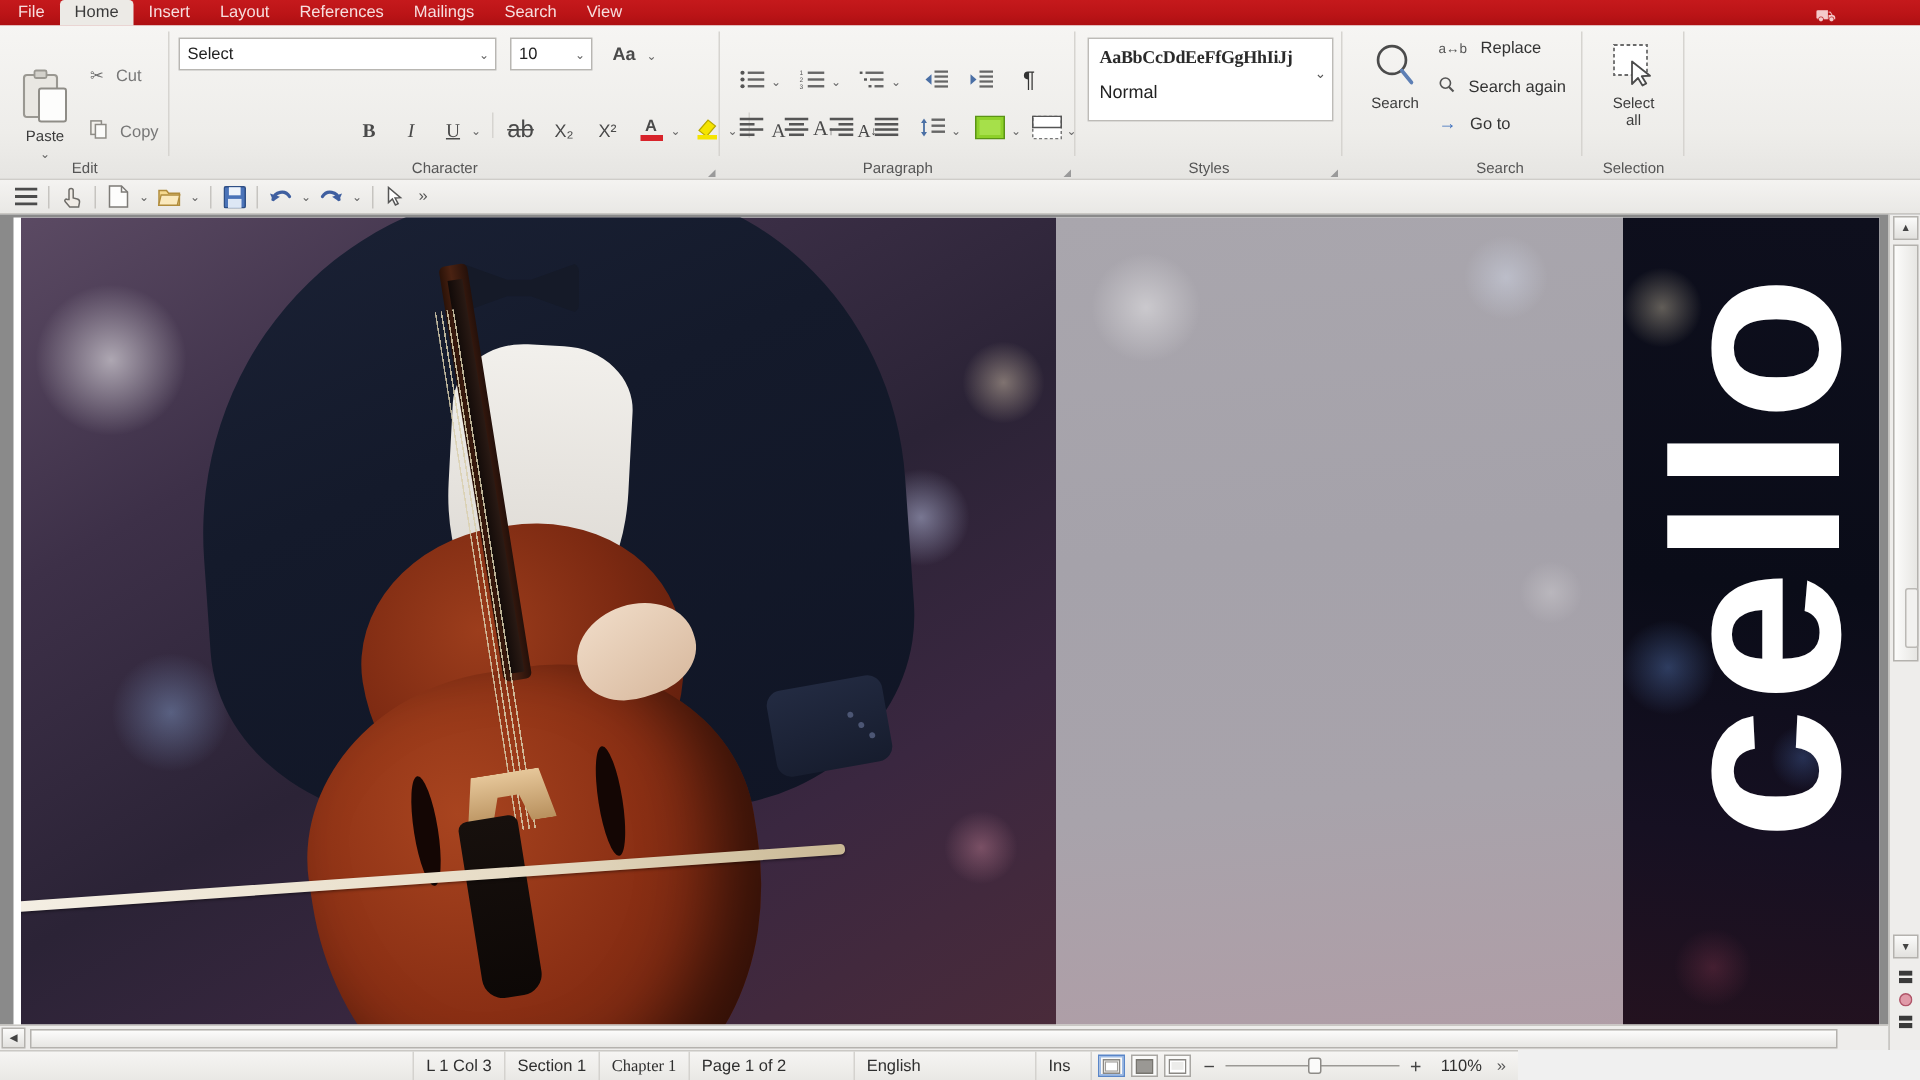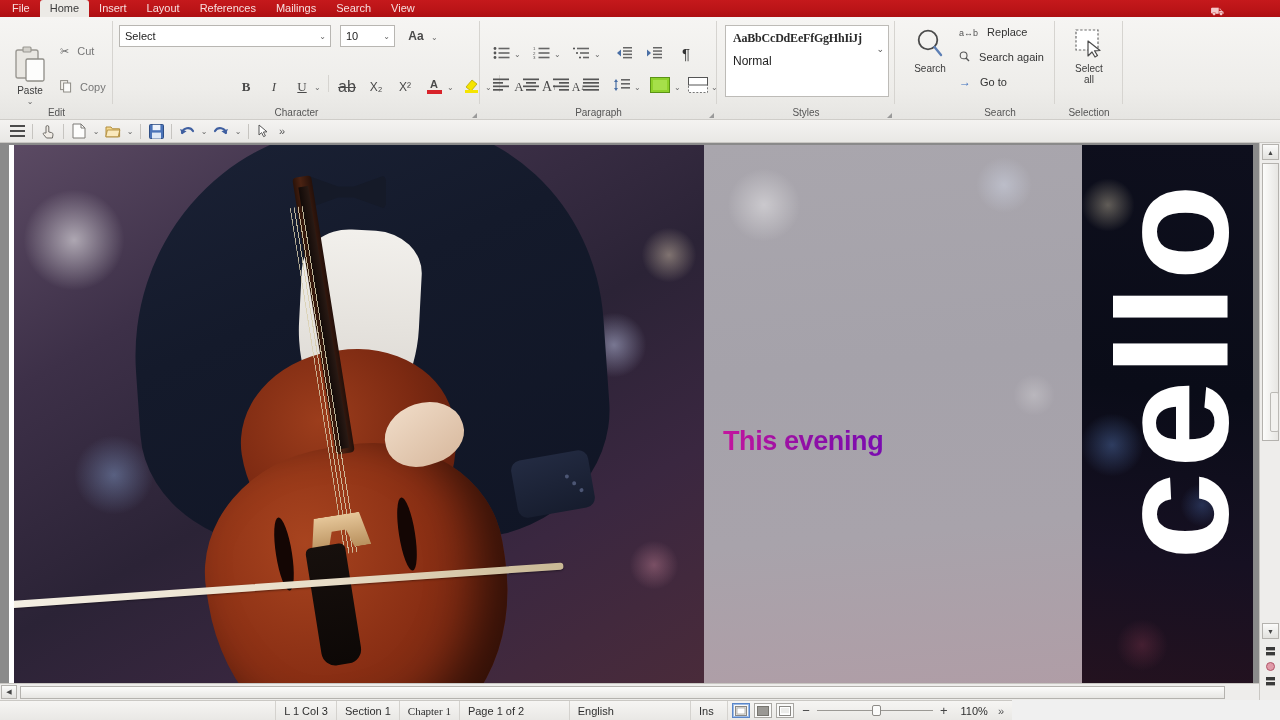--- a/index.html
+++ b/index.html
@@ -525,21 +525,21 @@
           </svg></span>
         </div>
       <div class="carettb" style="left:231px; top:66px;">⌄</div>
 
       <div class="gl">Paragraph</div>
       <div class="gcorner"></div>
       <div class="gsep" style="right:0;"></div>
     </div>
 
     <div class="rgroup" style="left:717px; width:178px;">
-      <div class="stylebox" style="left:8px; top:8px; width:164px; height:72px;">
+      <div class="stylebox" style="left:8px; top:8px; width:164px; height:56px;">
         <div class="prev">AaBbCcDdEeFfGgHhIiJj</div>
         <div class="nm">Normal</div>
         <div class="cv">⌄</div>
       </div>
       <div class="gl">Styles</div>
       <div class="gcorner"></div>
       <div class="gsep" style="right:0;"></div>
     </div>
 
     <div class="rgroup" style="left:895px; width:160px;">
@@ -667,21 +667,20 @@
           <div class="hand"></div>
           <div class="cuff">
             <div class="cuffbtn" style="left:52px;top:22px;"></div>
             <div class="cuffbtn" style="left:58px;top:30px;"></div>
             <div class="cuffbtn" style="left:64px;top:38px;"></div>
           </div>
           <div class="bow"></div>
         </div>
 
         <div class="midpanel">
-          <div class="evening">This evening</div>
         </div>
 
         <div class="rightpanel">
           <div class="vword">cello</div>
         </div>
       </div>
     </div>
 
     <div class="hscroll">
       <div class="sbtn" style="left:1px; top:1px; width:16px; height:14px;">

